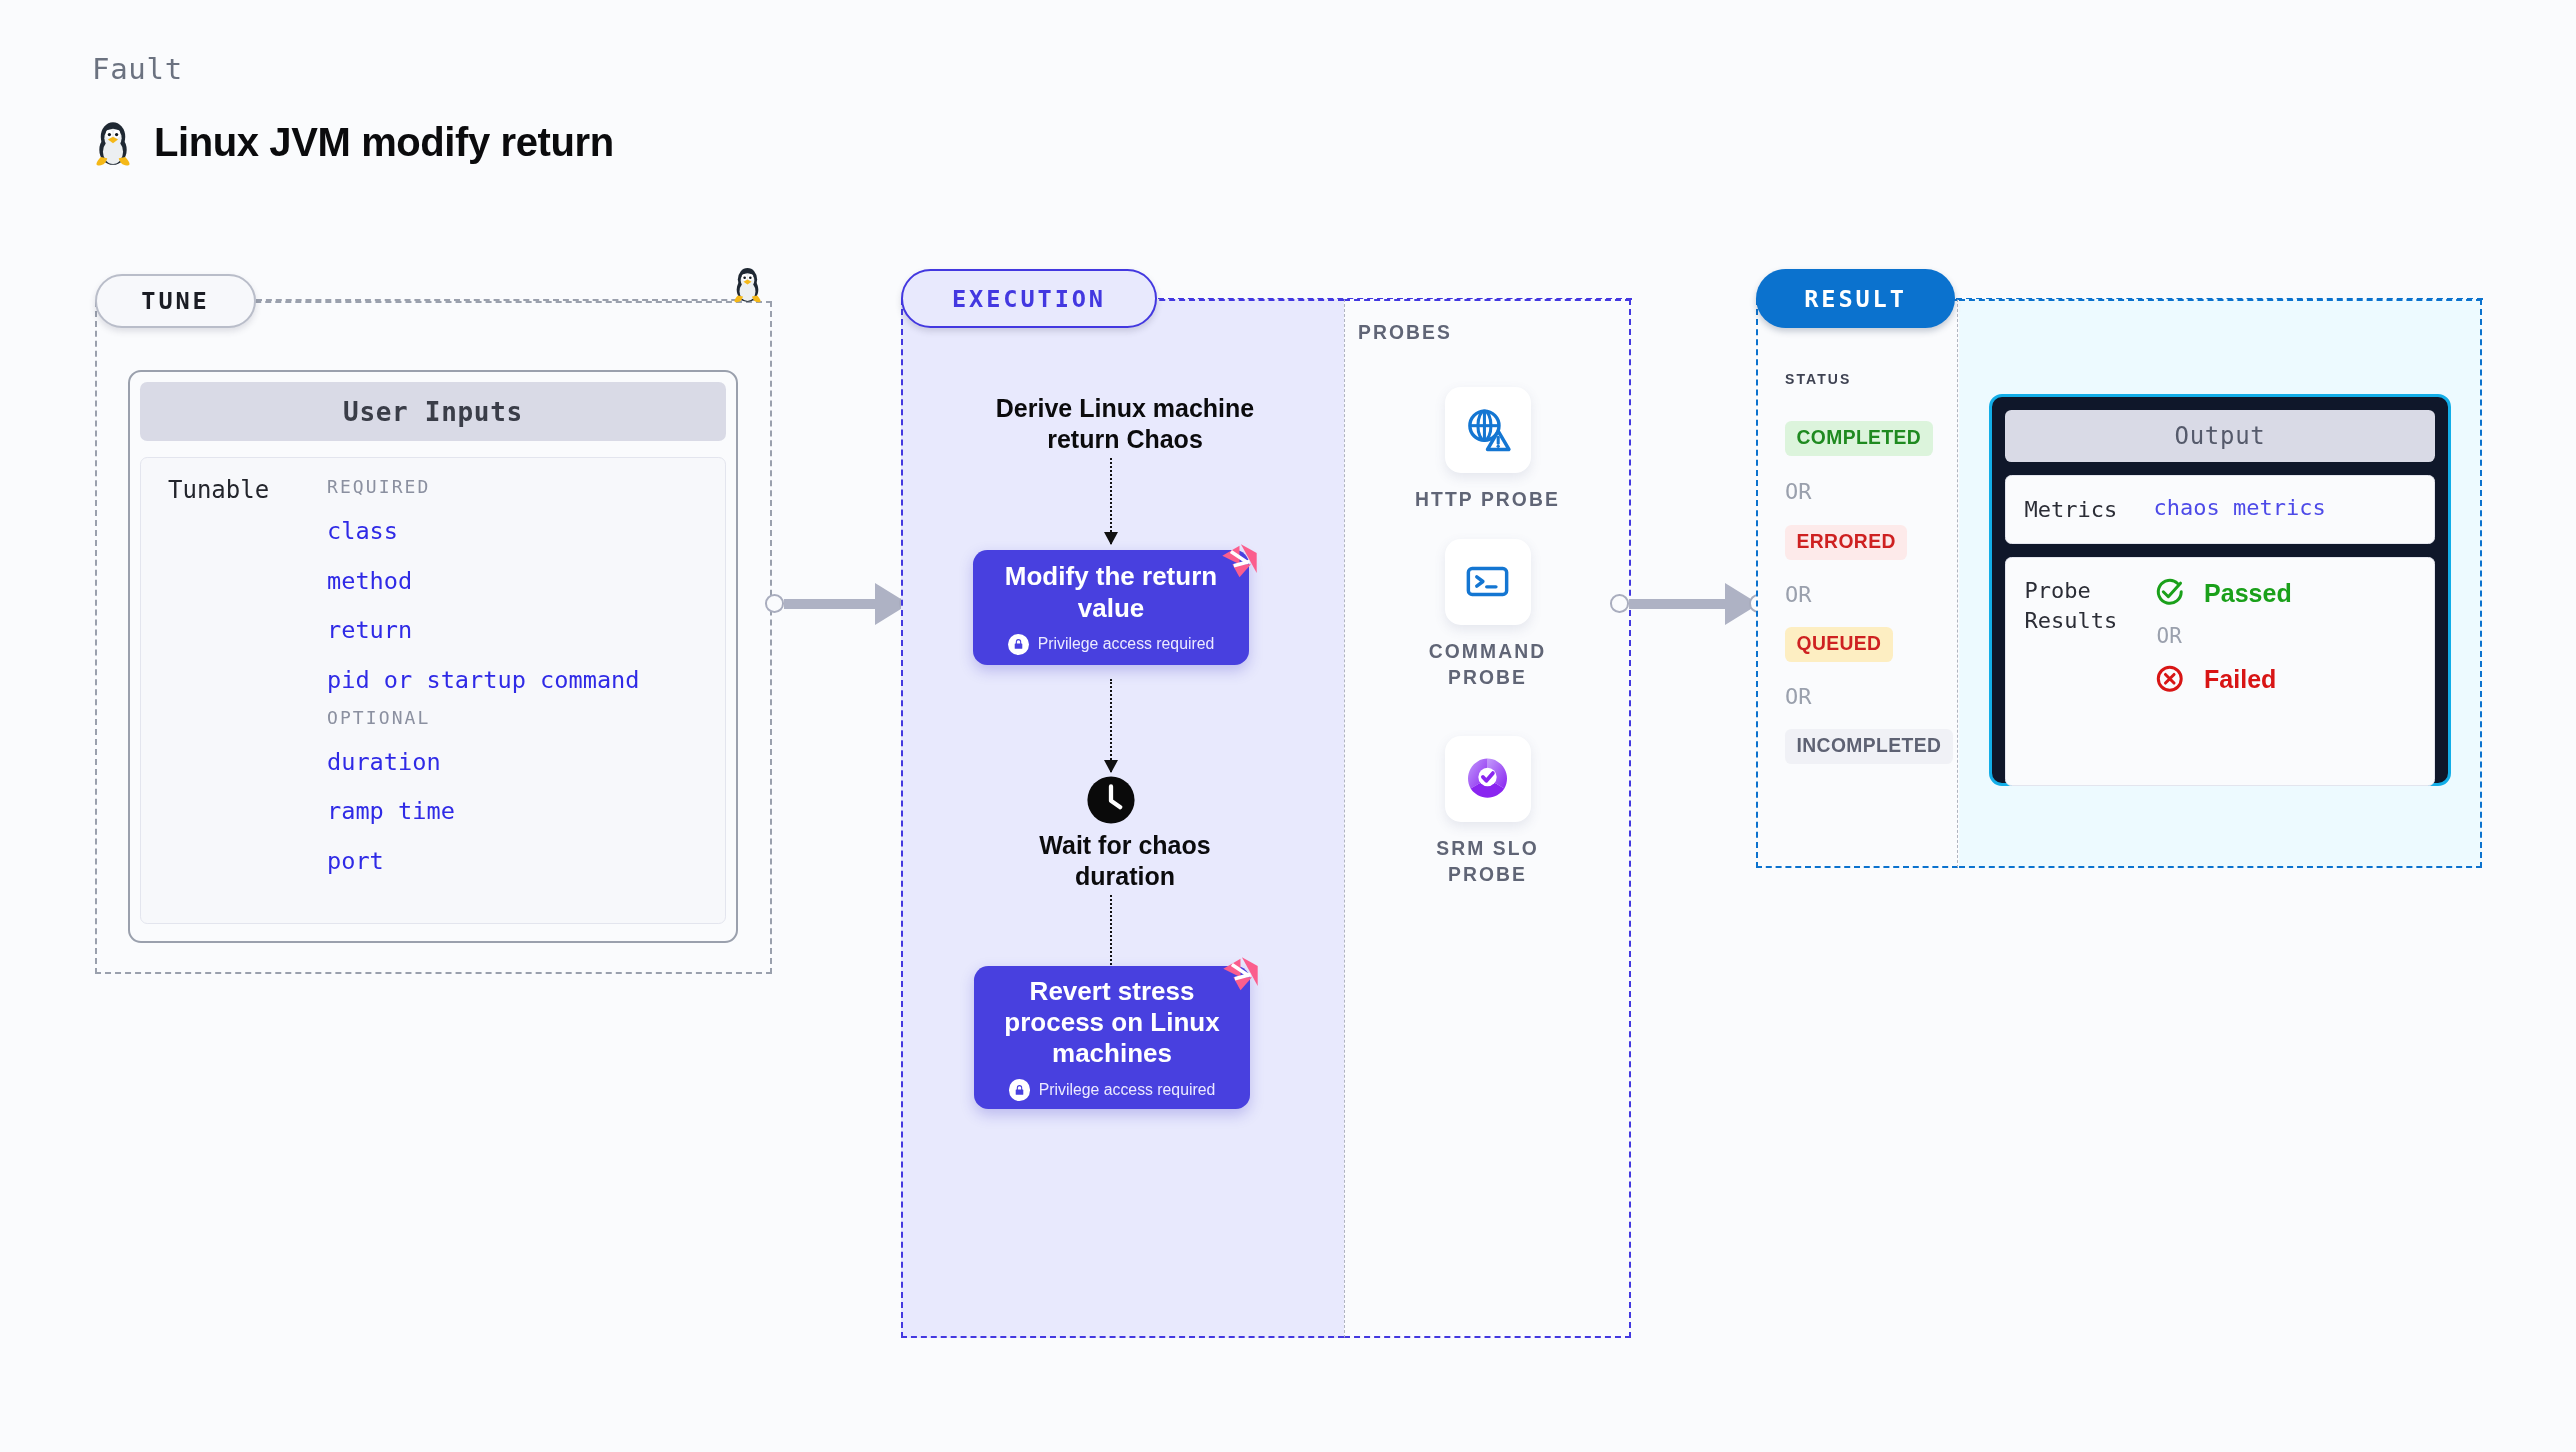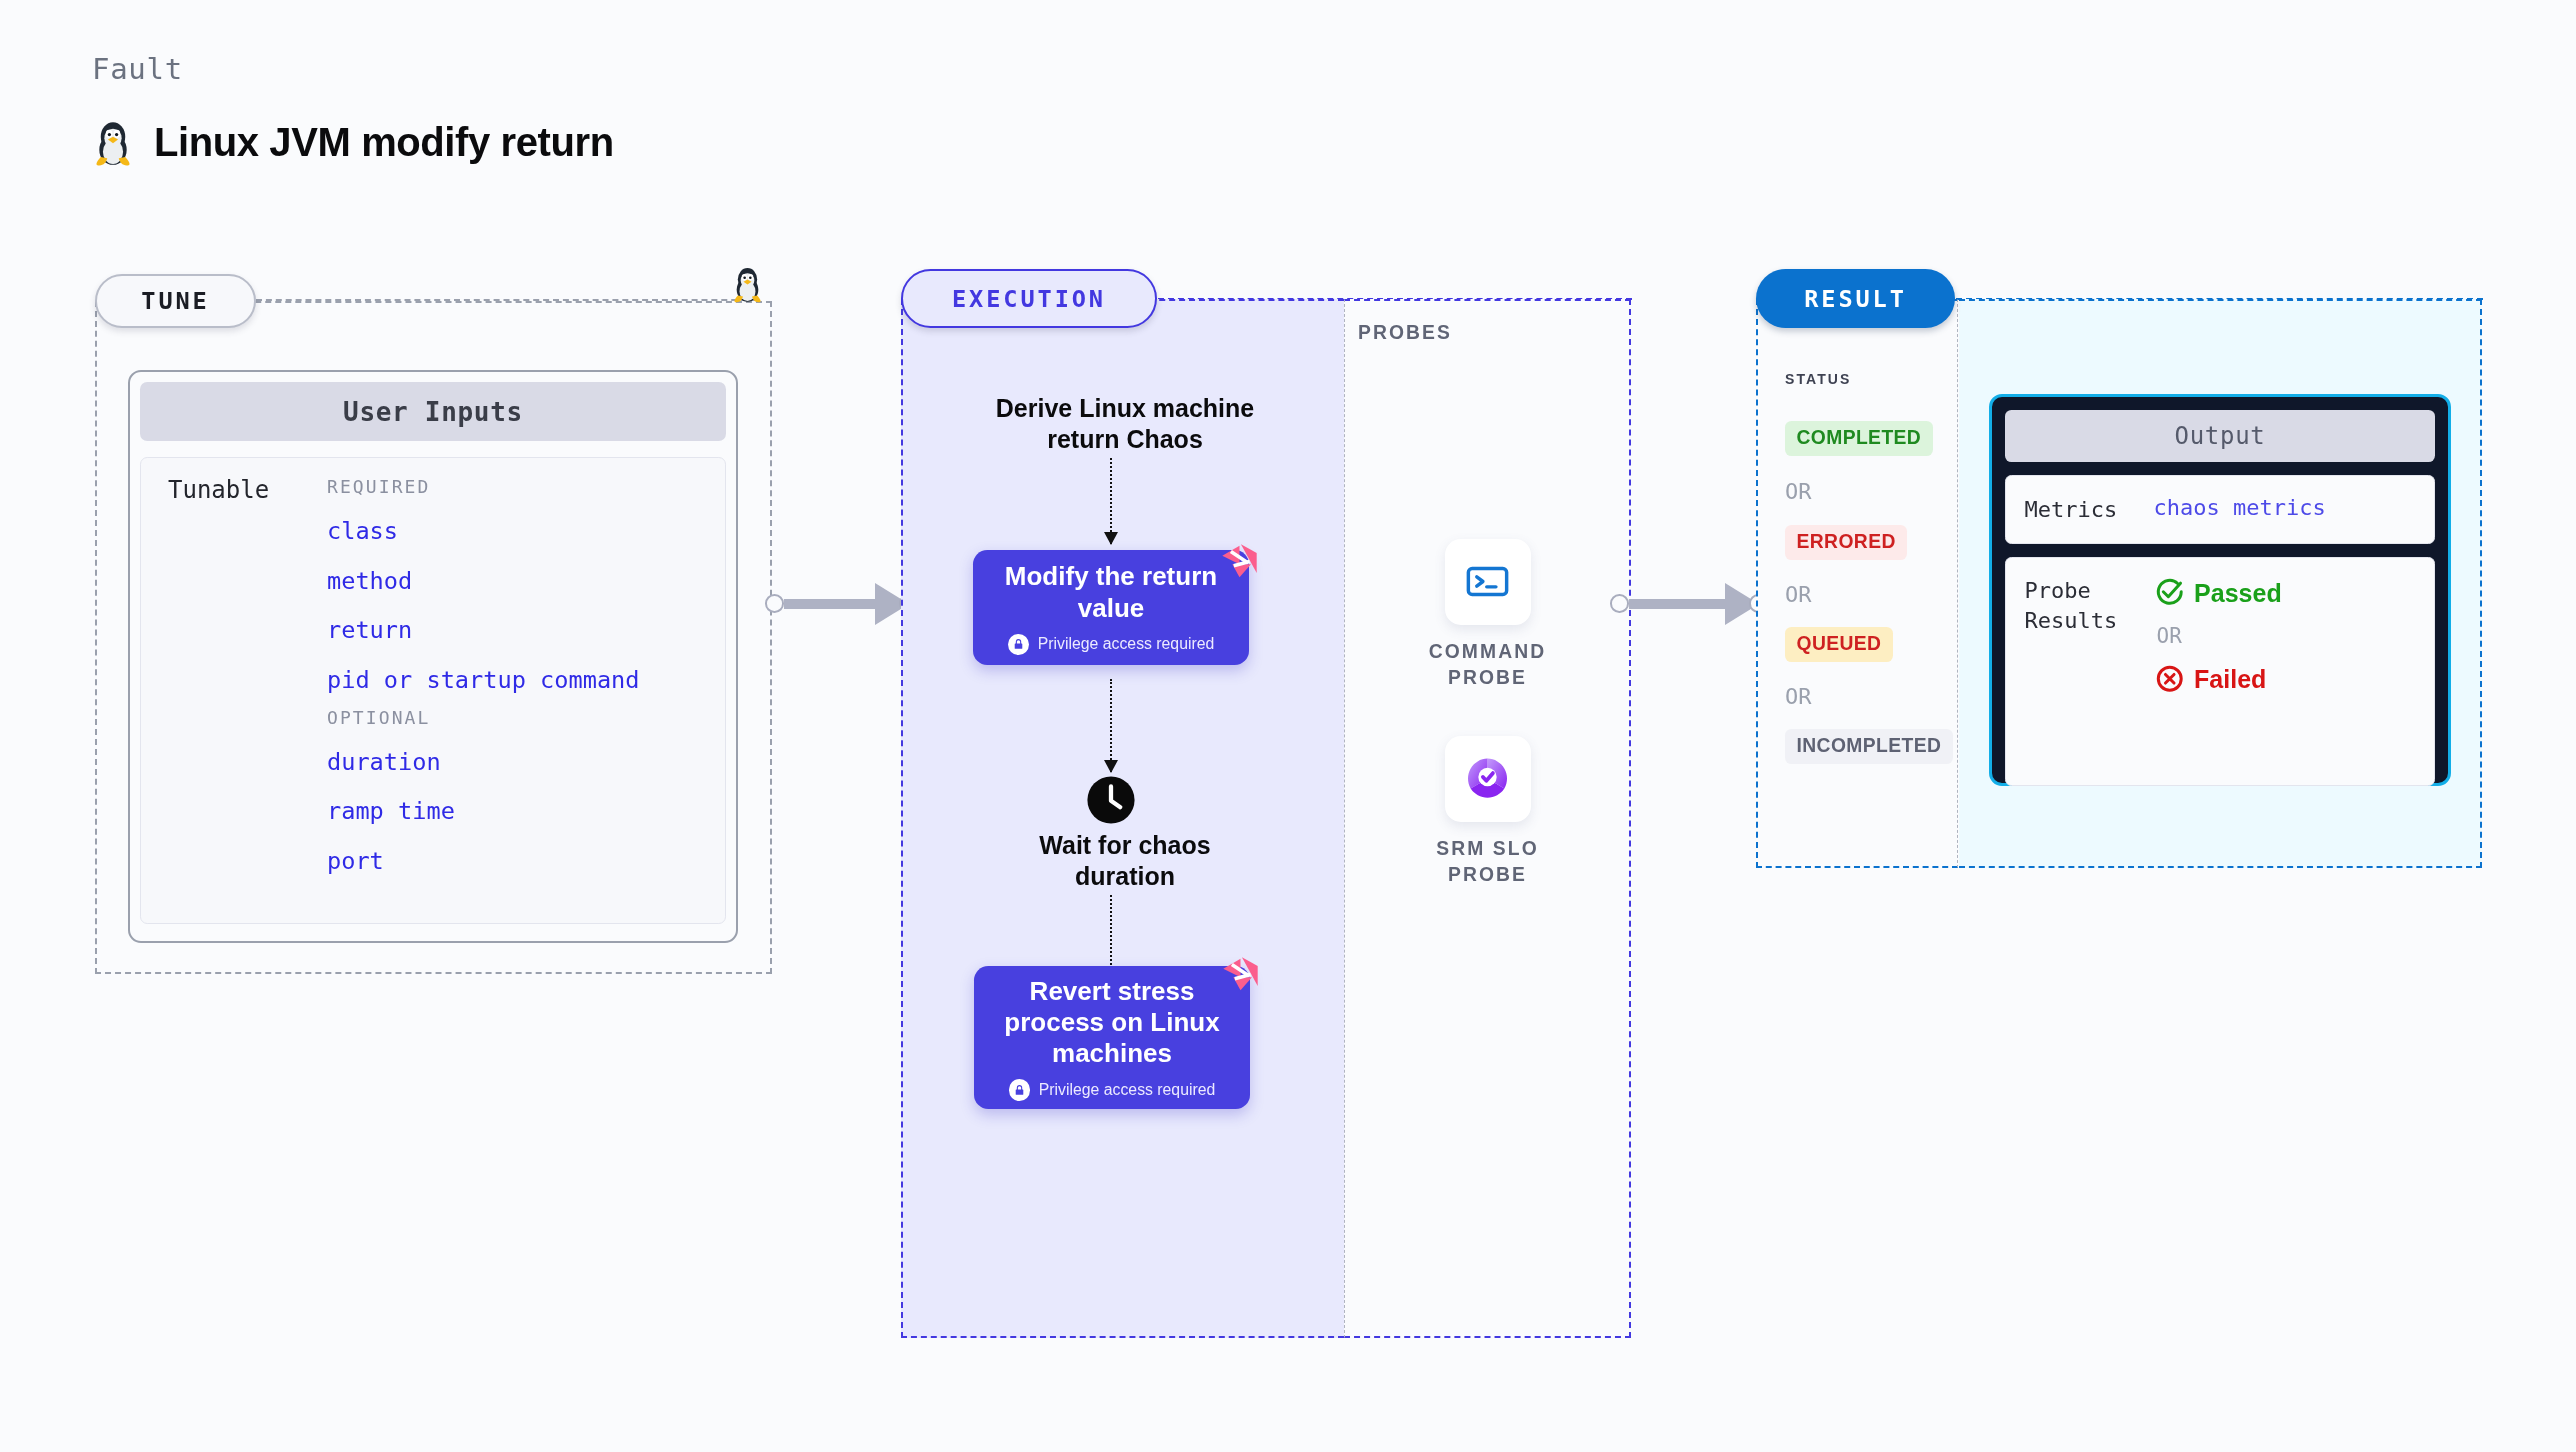--- a/index.html
+++ b/index.html
@@ -282,21 +282,21 @@
   .out-key {
     width: 129px; flex: none;
     font-family: "DejaVu Sans Mono", monospace;
     font-size: 22px; color: #2b2d36; line-height: 1.35;
   }
   .out-val-metrics {
     font-family: "DejaVu Sans Mono", monospace;
     font-size: 22px; color: #4d4ae8;
   }
   #out-row-probe { height: 229px; }
-  .res-line { display: flex; align-items: center; gap: 9px; text-align: center; }
+  .res-line { display: flex; align-items: center; gap: 19px; text-align: center; }
   .res-line .txt { font-size: 25px; font-weight: 700; }
   .res-pass .txt { color: #1aa01a; }
   .res-fail .txt { color: #d81515; }
   .res-or {
     font-family: "DejaVu Sans Mono", monospace;
     font-size: 21px; color: #9aa0ad; margin: 14.3px 0 14.3px 2.9px;
   }
 </style>
 </head>
 <body>
@@ -441,20 +441,36 @@
       <path d="M6 22 L30 8 L30 34 Z" fill="#fb5e8d"></path>
       <path d="M32 6 L54 18 L54 46 Z" fill="#fb5e8d"></path>
       <path d="M20 34 L46 34 L30 52 Z" fill="#fb5e8d"></path>
       <path d="M18 16 L42 32" stroke="#fff" stroke-width="5" fill="none"></path>
       <path d="M22 36 L44 30" stroke="#fff" stroke-width="5" fill="none"></path>
     </svg>
   </div>
 
   <div id="probes-label">PROBES</div>
 
+  <div class="probe-item" id="probe-http">
+    <div class="probe-tile">
+      <span>
+        <svg width="49" height="49" viewBox="0 0 64 64">
+          <circle cx="28" cy="27" r="19" fill="none" stroke="#1476d2" stroke-width="4.5"></circle>
+          <ellipse cx="28" cy="27" rx="8.5" ry="19" fill="none" stroke="#1476d2" stroke-width="4"></ellipse>
+          <line x1="9" y1="27" x2="47" y2="27" stroke="#1476d2" stroke-width="4"></line>
+          <line x1="28" y1="8" x2="28" y2="46" stroke="#1476d2" stroke-width="4"></line>
+          <path d="M46 34 L60 58 L32 58 Z" fill="#fff" stroke="#1476d2" stroke-width="4.5" stroke-linejoin="round"></path>
+          <line x1="46" y1="42" x2="46" y2="50" stroke="#1476d2" stroke-width="4" stroke-linecap="round"></line>
+          <circle cx="46" cy="54" r="2.2" fill="#1476d2"></circle>
+        </svg>
+      </span>
+    </div>
+    <div class="probe-label">HTTP PROBE</div>
+  </div>
 
   <div class="probe-item" id="probe-cmd">
     <div class="probe-tile">
       <span>
         <svg width="49" height="49" viewBox="0 0 64 64">
           <rect x="7" y="15" width="50" height="34" rx="5" fill="none" stroke="#1476d2" stroke-width="4.5"></rect>
           <path d="M18 26 L26 32 L18 38" fill="none" stroke="#1476d2" stroke-width="4.5" stroke-linecap="round" stroke-linejoin="round"></path>
           <line x1="31" y1="39" x2="43" y2="39" stroke="#1476d2" stroke-width="4.5" stroke-linecap="round"></line>
         </svg>
       </span>

